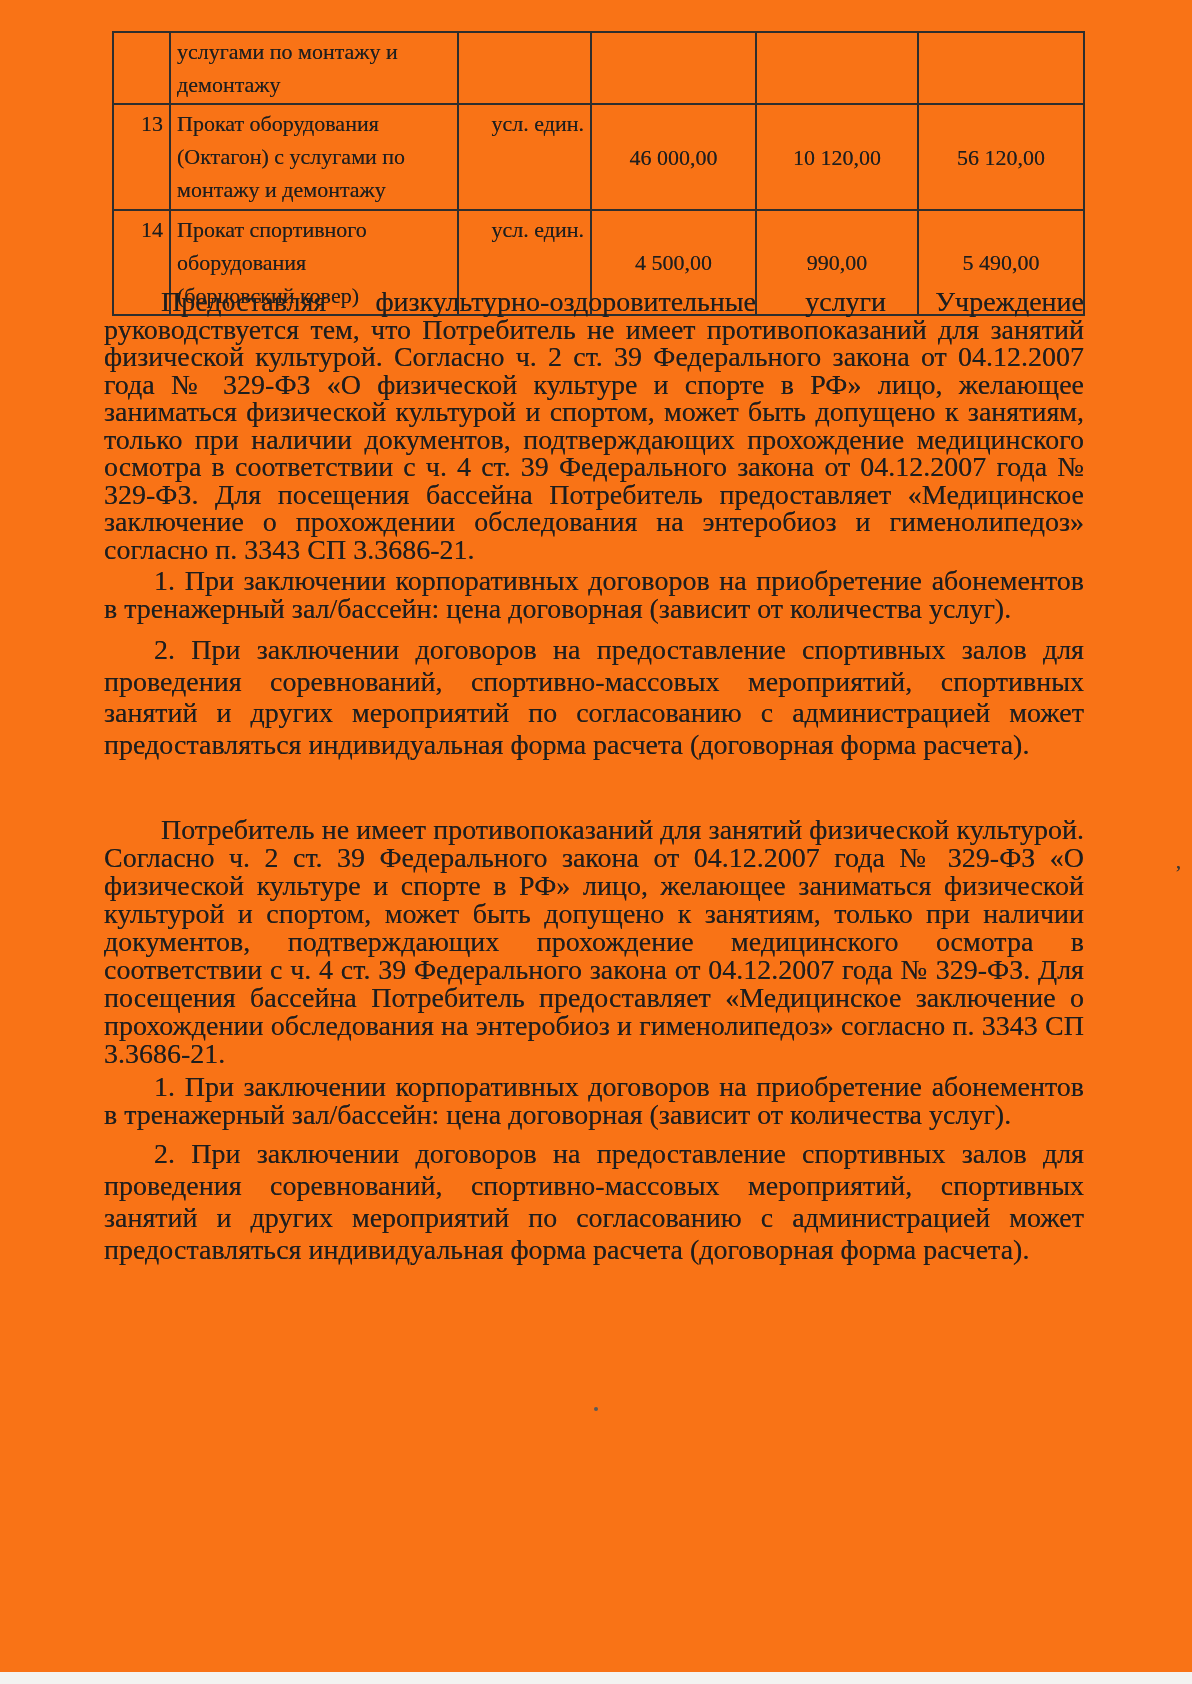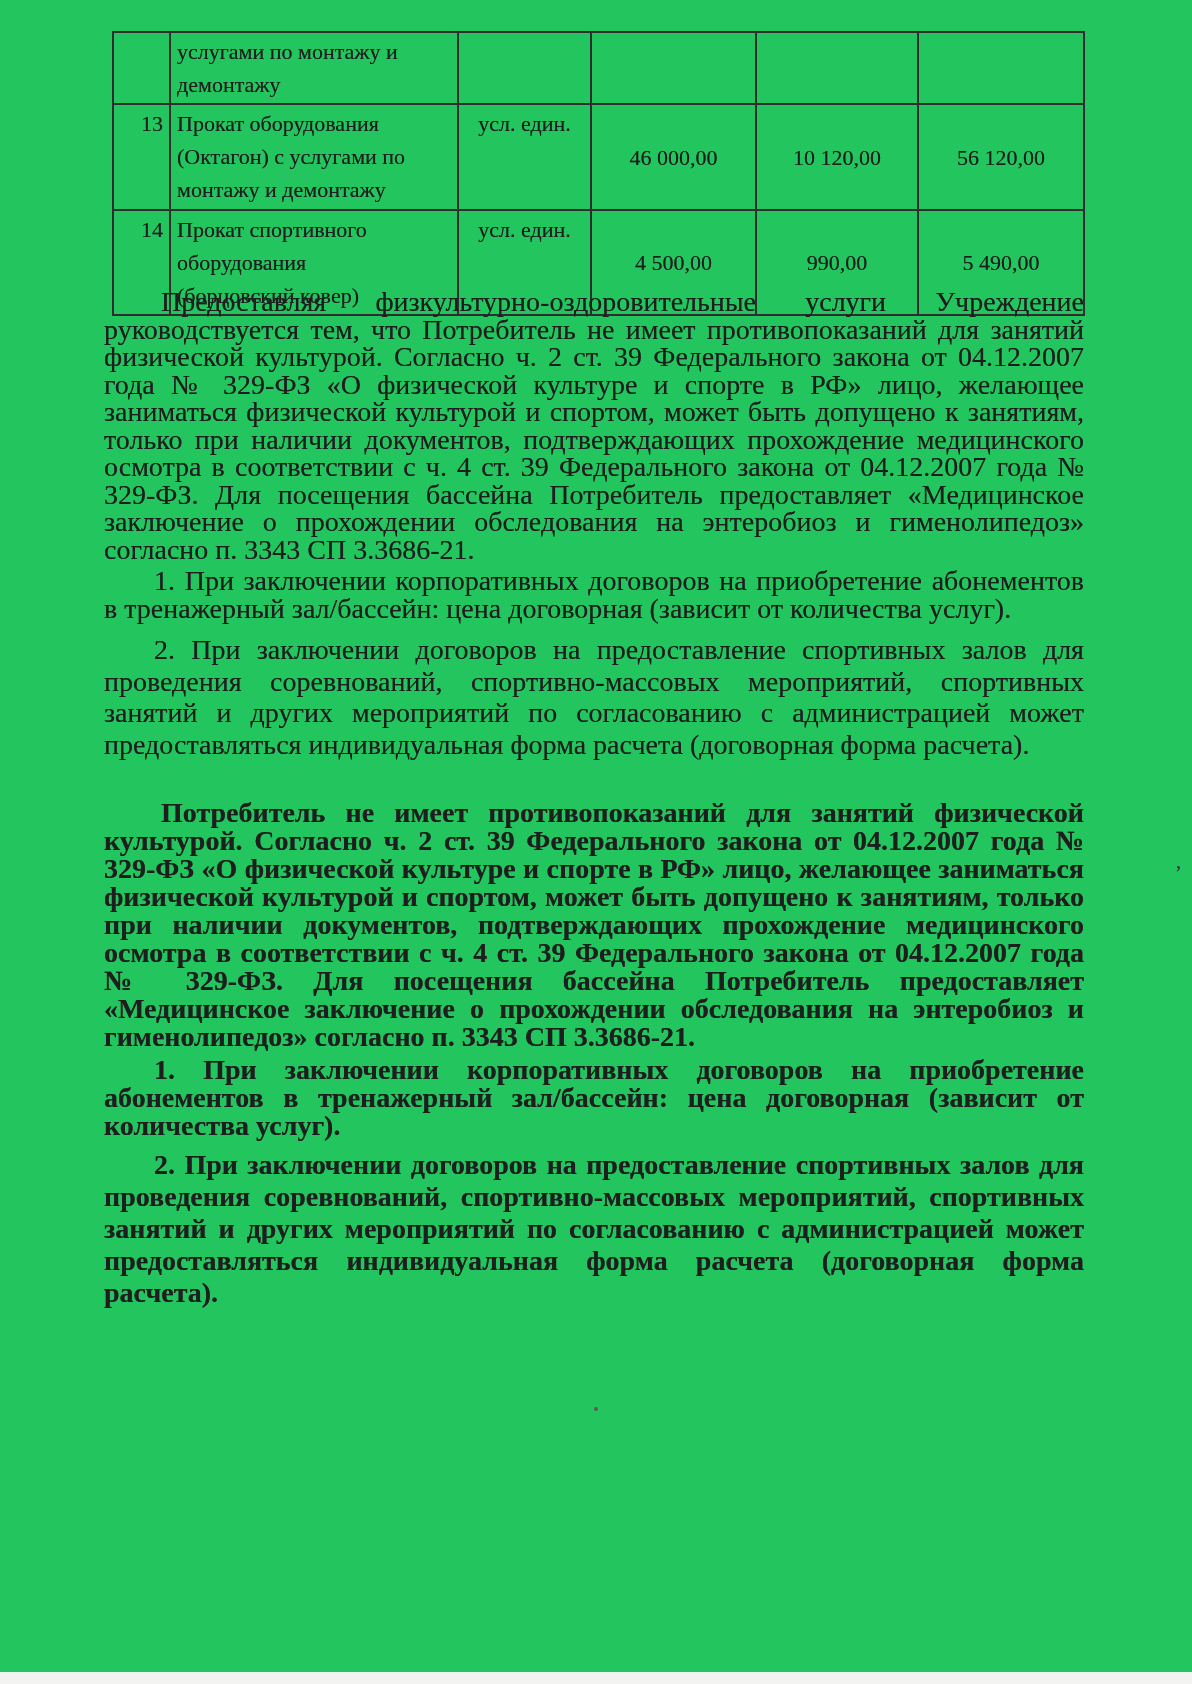--- a/index.html
+++ b/index.html
@@ -1,20 +1,20 @@
 <!DOCTYPE html>
 <html lang="ru"><head>
 <meta charset="utf-8">
 <style>
   html,body { margin:0; padding:0; }
   .page {
     position: relative;
     width: 1192px;
     height: 1684px;
-    background: #22c55e;
+    background: #f97316;
     overflow: hidden;
     font-family: "Liberation Serif", "DejaVu Serif", serif;
     color: #1e1e1e;
     text-shadow: 0 0 0.4px rgba(30,30,30,0.65);
   }
 
   
   .doc-table {
     position: absolute;
     left: 112px;
@@ -29,37 +29,37 @@
     border: 2px solid #2e2e2e;
     vertical-align: top;
     padding: 2px 6px;
     overflow: hidden;
   }
   .doc-table tr.row-cont   td { height: 64px; }
   .doc-table tr.row-13     td { height: 100px; }
   .doc-table tr.row-14     td { height: 88px; }
   .cell-num   { text-align: right; padding-top: 4px; }
   .cell-desc  { padding-left: 10px; white-space: pre-line; }
-  .cell-unit  { text-align: center; padding-top: 4px; white-space: nowrap; }
+  .cell-unit  { text-align: right; padding-top: 4px; white-space: nowrap; }
   .cell-money { text-align: center; vertical-align: middle !important; white-space: nowrap; margin-top: 12px; }
 
   
   .textblock {
     position: absolute;
     left: 104px;
     width: 980px;
     text-align: justify;
     font-size: 28px;
   }
   .textblock p { margin: 0; }
   #block1 { top: 288px; }
   #block1 .p-intro { line-height: 27.5px; text-indent: 57px; }
   #block1 .p-item1 { line-height: 28px;   text-indent: 50px; margin-top: 4px; }
   #block1 .p-item2 { line-height: 31.5px; text-indent: 50px; margin-top: 11px; }
-  #block2 { top: 799px; font-weight: bold; }
+  #block2 { top: 816px; }
   #block2 .p-intro { line-height: 28px;   text-indent: 57px; }
   #block2 .p-item1 { line-height: 28px;   text-indent: 50px; margin-top: 5px; }
   #block2 .p-item2 { line-height: 32px;   text-indent: 50px; margin-top: 9px; }
 
   
   .comma-mark {
     position: absolute;
     left: 1176px;
     top: 850px;
     font-size: 20px;

